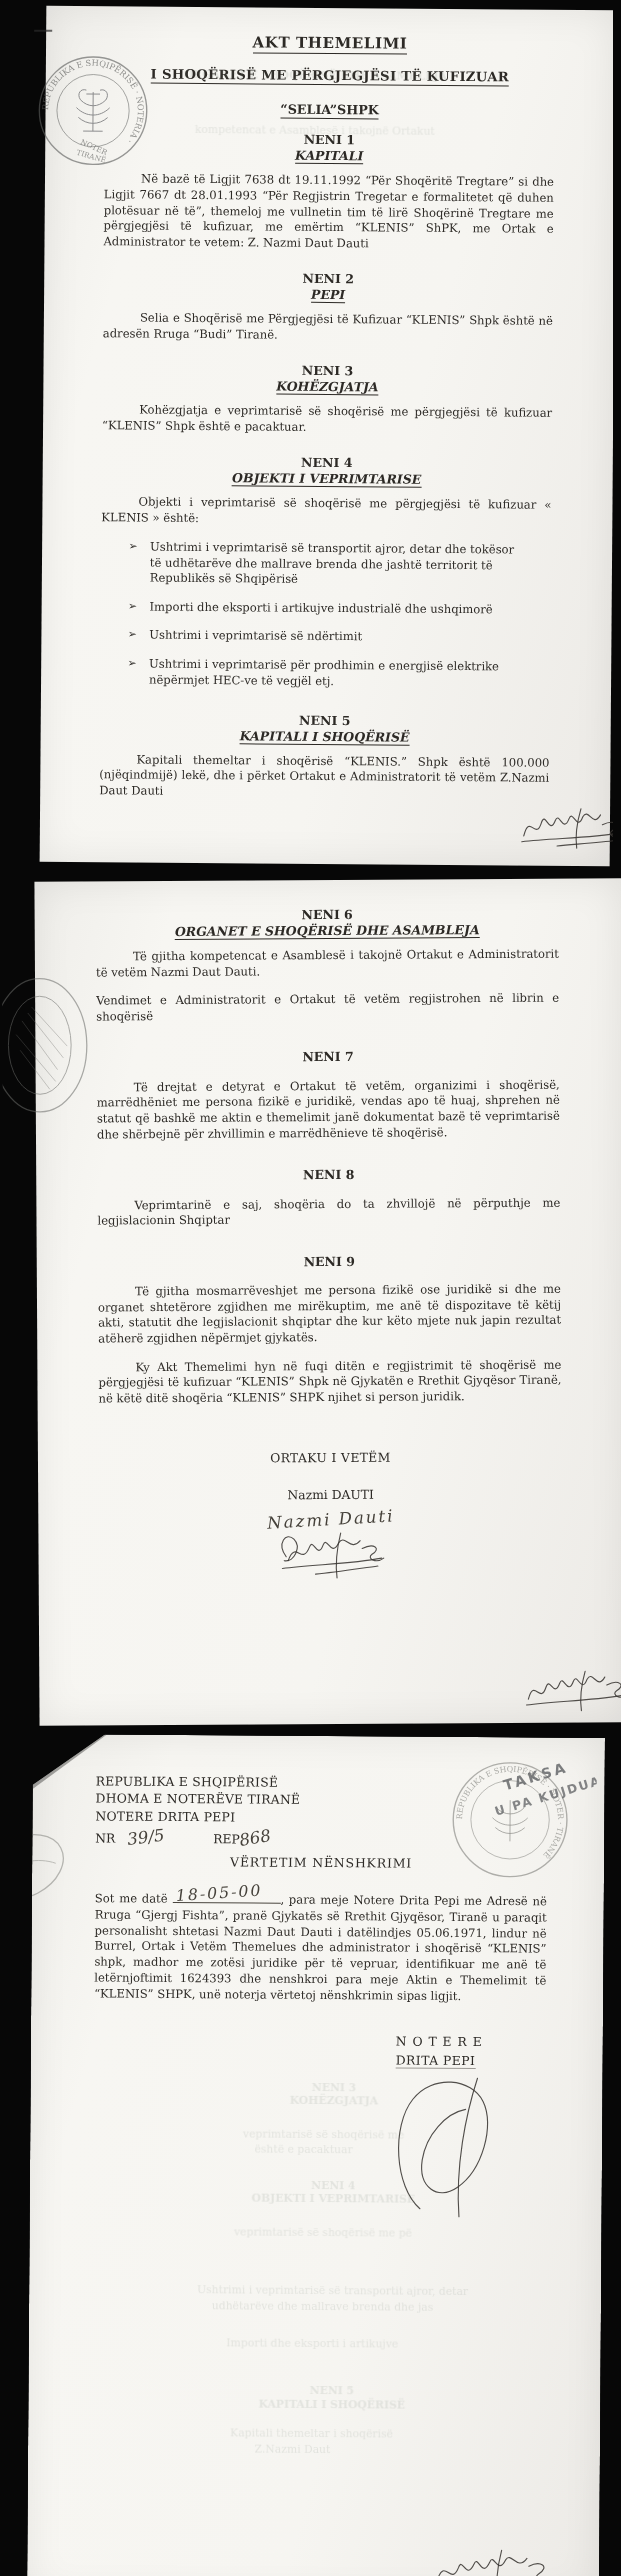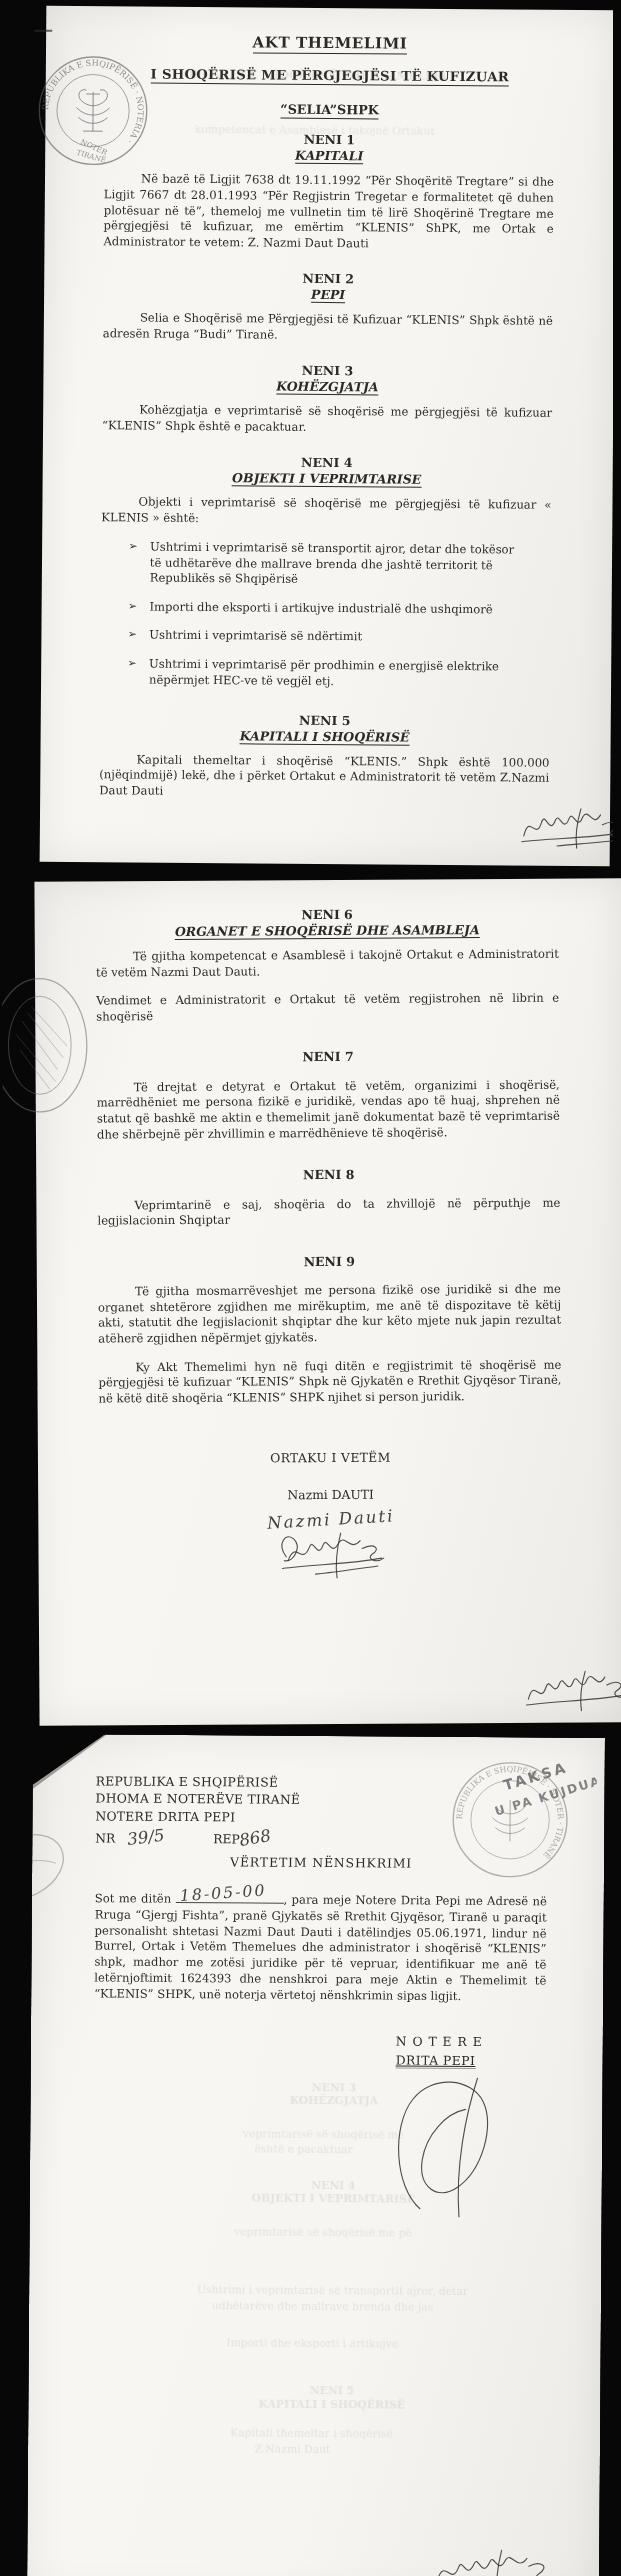--- a/index.html
+++ b/index.html
@@ -216,29 +216,29 @@
       <div class="nrline">
         <span>NR</span>
         <span class="hand" style="display:inline-block;font-size:16.6px;transform:rotate(-7deg);margin-left:7.8px;">39/5</span>
         <span style="margin-left:45px;">REP</span>
         <span class="hand" style="display:inline-block;font-size:16.6px;transform:rotate(-10deg);margin-left:-3.9px;">868</span>
       </div>
 
       <div class="c vtitle">VËRTETIM NËNSHKRIMI</div>
 
       <p class="para noind" style="margin-top:19.6px;">
-        <span>Sot me ditën</span>
+        <span>Sot me datë</span>
         <span style="display:inline-block;width:108px;border-bottom:1.2px solid #4a463f;position:relative;height:13.7px;vertical-align:baseline;">
           <span class="hand" style="position:absolute;left:3.9px;top:-5.9px;font-size:15.7px;transform:rotate(-4deg);letter-spacing:2px;white-space:nowrap;">18-05-00</span>
         </span><span>, para meje Notere Drita Pepi me Adresë në Rruga “Gjergj Fishta”, pranë Gjykatës së Rrethit Gjyqësor, Tiranë u paraqit personalisht shtetasi Nazmi Daut Dauti i datëlindjes 05.06.1971, lindur në Burrel, Ortak i Vetëm Themelues dhe administrator i shoqërisë “KLENIS” shpk, madhor me zotësi juridike për të vepruar, identifikuar me anë të letërnjoftimit 1624393 dhe nenshkroi para  meje Aktin e Themelimit të “KLENIS” SHPK, unë noterja vërtetoj nënshkrimin sipas ligjit.</span>
       </p>
 
       <div class="noterblk" style="margin-top:29px;margin-left:302px;">
         <div>N O T E R E</div>
-        <div style="letter-spacing:0.5px;"><span style="border-bottom:1px solid rgba(70,66,59,.5);text-decoration:underline;">DRITA PEPI</span></div>
+        <div style="letter-spacing:0.5px;"><span style="border-bottom:1px solid rgba(70,66,59,.5);">DRITA PEPI</span></div>
       </div>
 
       <div style="margin-left:294px;margin-top:2px;">
         <svg class="sig" width="127" height="147" viewBox="0 0 130 150">
           <path d="M34 140 C8 118 4 56 26 28 C46 2 86 6 98 30 C110 54 98 100 72 118 C52 132 32 118 36 90 C40 64 60 42 80 38"></path>
           <path d="M92 6 C80 44 70 96 74 148"></path>
         </svg>
       </div>
 
       <div class="ghost b" style="left:147px;top:345px;">NENI 3</div>

